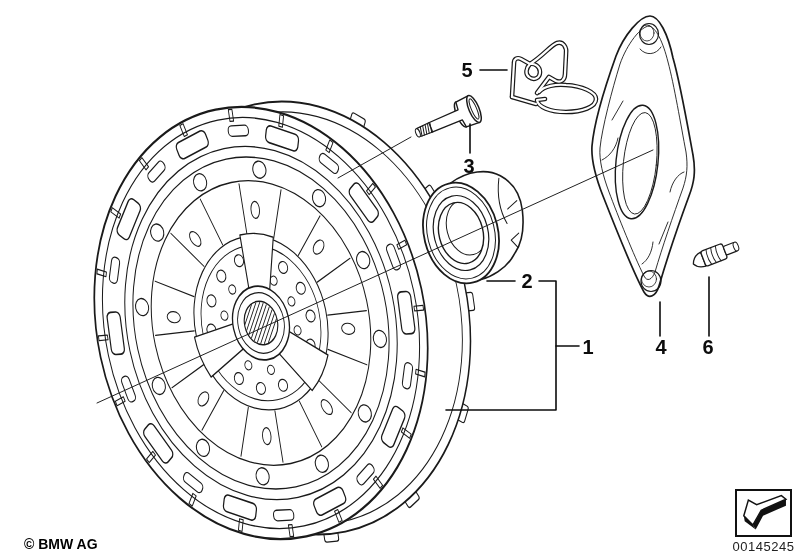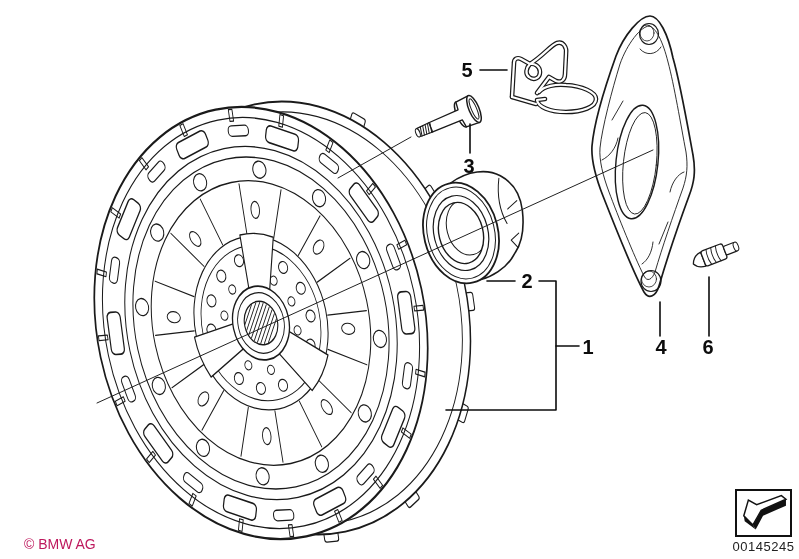--- a/index.html
+++ b/index.html
@@ -1,21 +1,21 @@
 <!DOCTYPE html>
 <html><head>
 <meta charset="utf-8">
 <style>
   html,body{margin:0;padding:0;background:#fff;}
   #canvas{position:relative;width:799px;height:559px;background:#ffffff;overflow:hidden;
           font-family:"Liberation Sans", sans-serif;}
   #art{position:absolute;left:0;top:0;}
   .callout{position:absolute;transform:translate(-50%,-50%);font-weight:bold;
            font-size:20px;color:#0c0c0c;line-height:1;cursor:default;}
-  .copyright{position:absolute;left:24px;top:536px;font-size:14px;font-weight:400;color:#be185d;}
+  .copyright{position:absolute;left:24px;top:536px;font-size:14px;font-weight:700;color:#000000;}
   .stampbox{position:absolute;left:735px;top:489px;width:57px;height:48px;box-sizing:border-box;
             border:2px solid #111;background:#fff;}
   .stampnum{position:absolute;left:726px;top:539px;width:75px;text-align:center;
             font-size:13px;color:#222;letter-spacing:0.5px;}
 </style>
 </head>
 <body>
 
 <div id="canvas">
 

